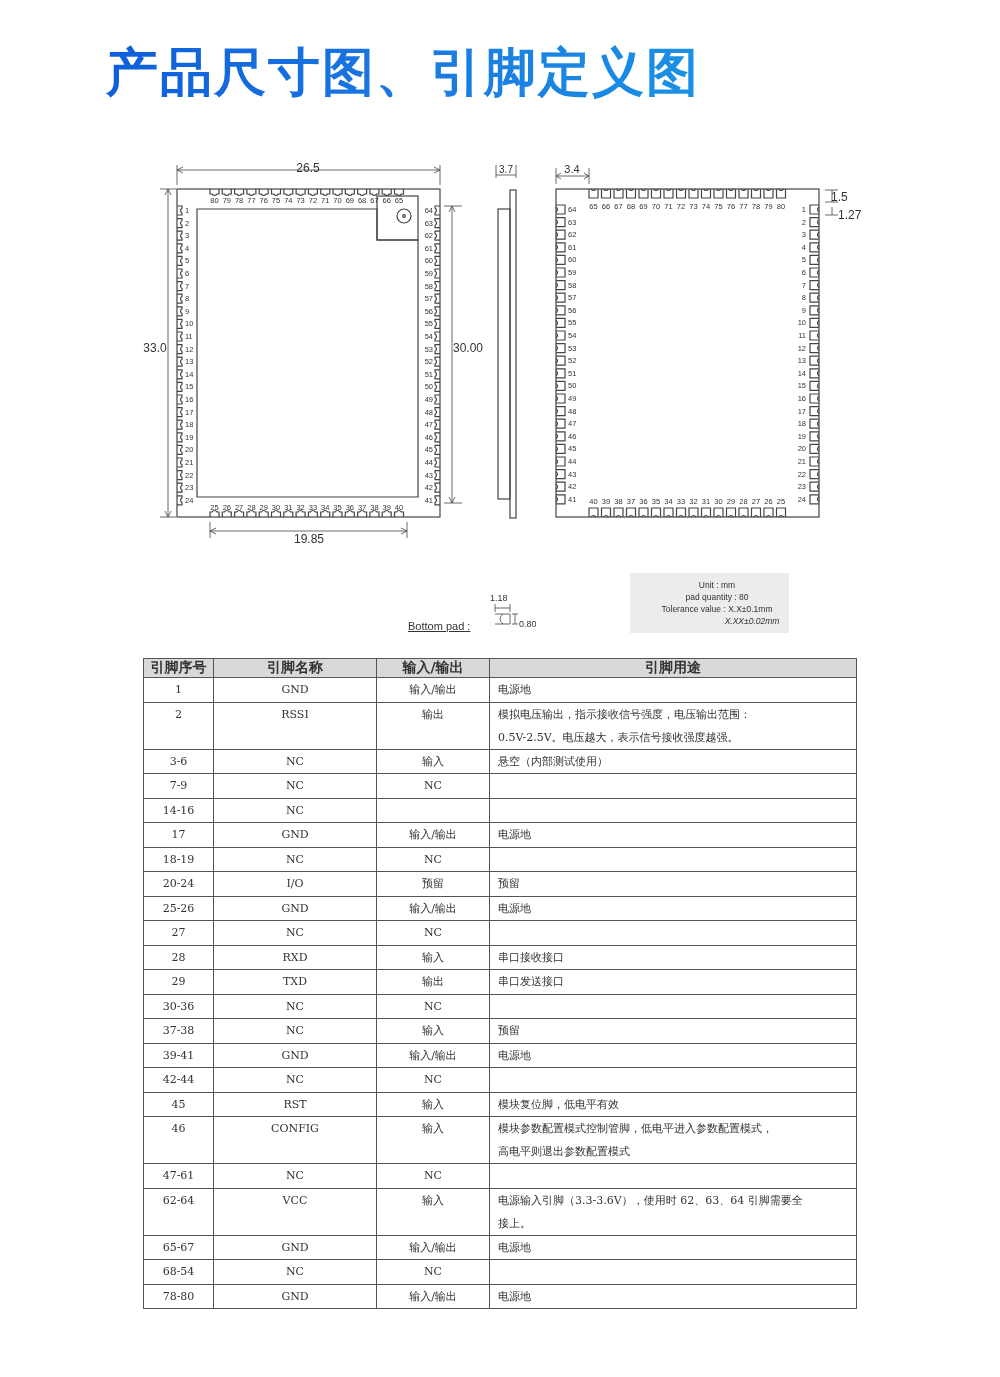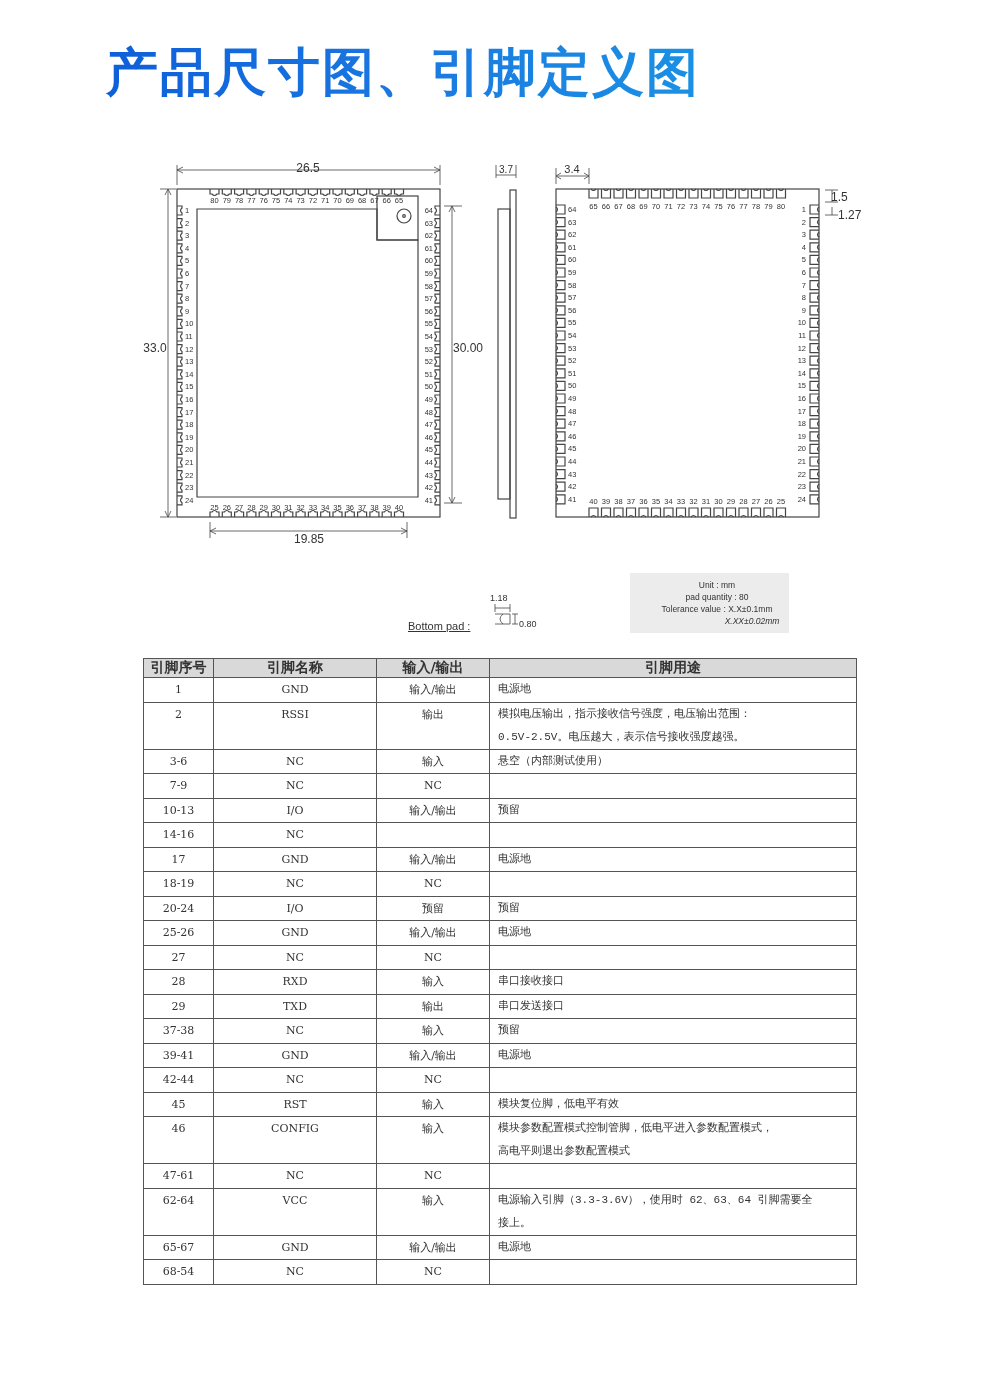--- a/index.html
+++ b/index.html
@@ -7,21 +7,21 @@
   .title { position:absolute; left:0; top:38px; width:806px; text-align:center; font-size:52px; font-weight:bold; letter-spacing:2px;
     background:linear-gradient(90deg,#0a56d8 0%,#1a78e0 50%,#1a9ae6 100%); -webkit-background-clip:text; background-clip:text; color:transparent; }
   .drawing { position:absolute; left:0; top:150px; width:1000px; height:420px; }
   .padnote { position:absolute; left:408px; top:620px; font-size:11px; color:#333; font-family:"Liberation Sans", sans-serif;text-decoration:underline; }
   .infobox { position:absolute; left:630px; top:573px; width:159px; height:60px; background:#ececec; font-size:8.5px; color:#333; font-family:"Liberation Sans", sans-serif; padding:6px 0 0 15px; box-sizing:border-box; line-height:12px;text-align:center; }
   .infobox .indent { padding-left:70px;font-style:italic; }
   table.pins { position:absolute; left:143px; top:658px; width:714px; border-collapse:collapse; font-family:"DejaVu Serif", serif; font-size:11px; color:#333; }
   table.pins th { background:#d9d9d9; font-family:"DejaVu Sans", sans-serif; font-weight:bold; font-size:14px; height:18px; border:1px solid #555; padding:0; }
   table.pins td { border:1px solid #555; height:23.5px; padding:0; vertical-align:top; line-height:23px; }
   table.pins td.c { text-align:center; }
-  table.pins td.d { padding-left:8px;font-family:Liberation Mono, monospace; }
+  table.pins td.d { padding-left:8px; }
   table.pins tr.tall td { height:46px; }
   svg text { font-family:"Liberation Sans", sans-serif; }
 </style>
 </head>
 <body>
 
 <div class="title">产品尺寸图、引脚定义图</div>
 
 <svg class="drawing" width="1000" height="420" viewBox="0 150 1000 420">
   <g id="topview" stroke="#444" fill="none" stroke-width="1.2">
@@ -440,28 +440,20 @@
       </tr>
       <tr>
         <td class="c">7-9</td>
         <td class="c">NC</td>
         <td class="c">NC</td>
         <td class="d">
           <div></div>
         </td>
       </tr>
       <tr>
-        <td class="c">10-13</td>
-        <td class="c">I/O</td>
-        <td class="c">输入/输出</td>
-        <td class="d">
-          <div>预留</div>
-        </td>
-      </tr>
-      <tr>
         <td class="c">14-16</td>
         <td class="c">NC</td>
         <td class="c"></td>
         <td class="d">
           <div></div>
         </td>
       </tr>
       <tr>
         <td class="c">17</td>
         <td class="c">GND</td>
@@ -509,20 +501,28 @@
         <td class="d">
           <div>串口接收接口</div>
         </td>
       </tr>
       <tr>
         <td class="c">29</td>
         <td class="c">TXD</td>
         <td class="c">输出</td>
         <td class="d">
           <div>串口发送接口</div>
+        </td>
+      </tr>
+      <tr>
+        <td class="c">30-36</td>
+        <td class="c">NC</td>
+        <td class="c">NC</td>
+        <td class="d">
+          <div></div>
         </td>
       </tr>
       <tr>
         <td class="c">37-38</td>
         <td class="c">NC</td>
         <td class="c">输入</td>
         <td class="d">
           <div>预留</div>
         </td>
       </tr>
@@ -585,14 +585,22 @@
         </td>
       </tr>
       <tr>
         <td class="c">68-54</td>
         <td class="c">NC</td>
         <td class="c">NC</td>
         <td class="d">
           <div></div>
         </td>
       </tr>
+      <tr>
+        <td class="c">78-80</td>
+        <td class="c">GND</td>
+        <td class="c">输入/输出</td>
+        <td class="d">
+          <div>电源地</div>
+        </td>
+      </tr>
     </tbody>
 </table>
 
 </body></html>

